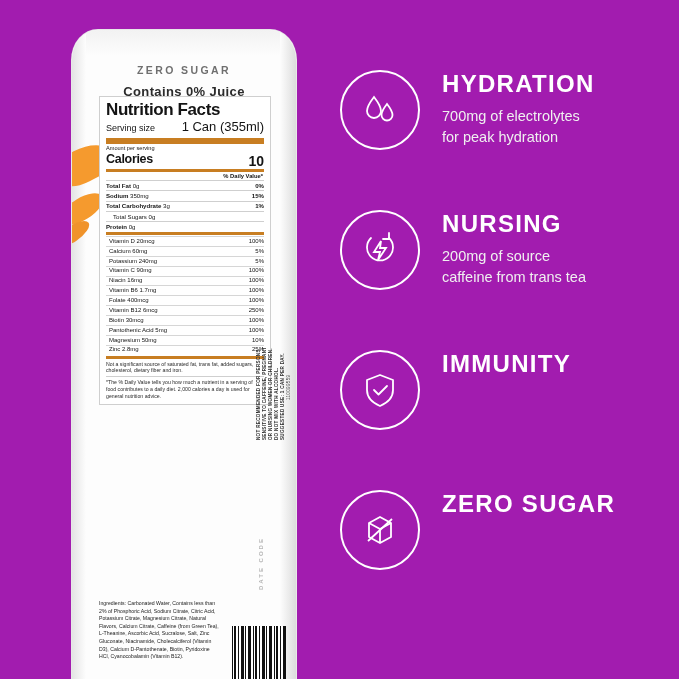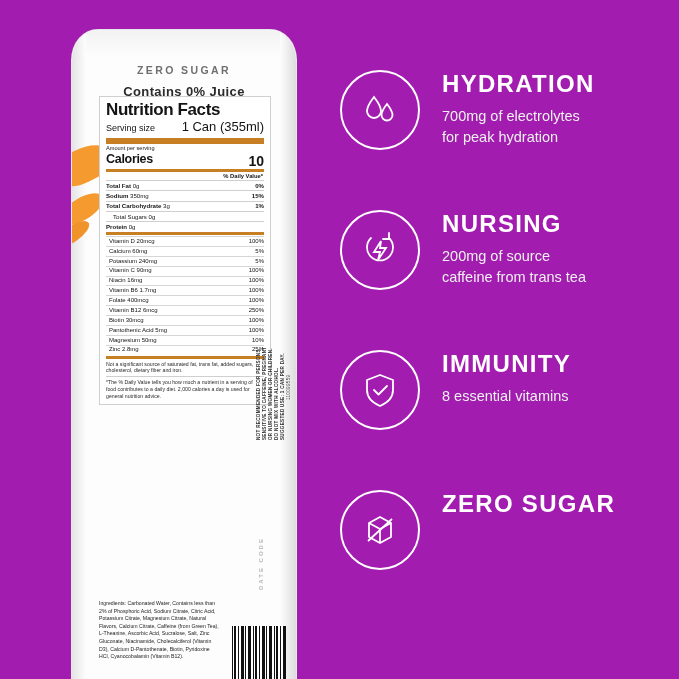--- a/index.html
+++ b/index.html
@@ -449,21 +449,20 @@
     <div class="feature">
       <div class="f-icon">
         <svg width="40" height="40" viewBox="0 0 40 40" fill="none" stroke="#ffffff" stroke-width="1.8" stroke-linecap="round" stroke-linejoin="round">
           <path d="M20 5 L33 10 v10 c0 8 -6 13 -13 16 c-7 -3 -13 -8 -13 -16 V10 Z"></path>
           <path d="M14 20 l4.5 4.5 L27 16"></path>
         </svg>
       </div>
       <div class="f-text">
         <div class="f-title">IMMUNITY</div>
         <div class="f-desc">
-          <div>8 essential vitamins</div>
         </div>
       </div>
     </div>
 
     <div class="feature f4">
       <div class="f-icon">
         <svg width="40" height="40" viewBox="0 0 40 40" fill="none" stroke="#ffffff" stroke-width="1.8" stroke-linejoin="round">
           <path d="M20 7 L31 13 v14 L20 33 L9 27 V13 Z"></path>
           <path d="M9 13 L20 19 L31 13"></path>
           <path d="M20 19 V33"></path>

